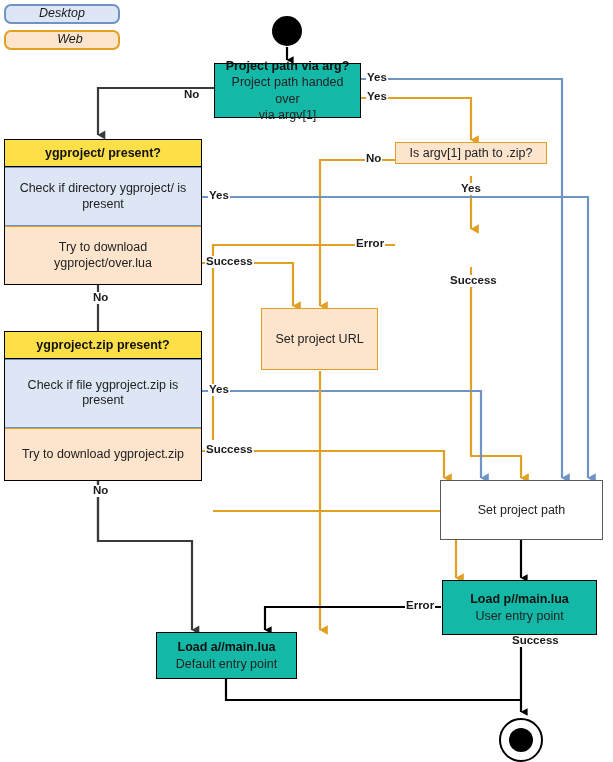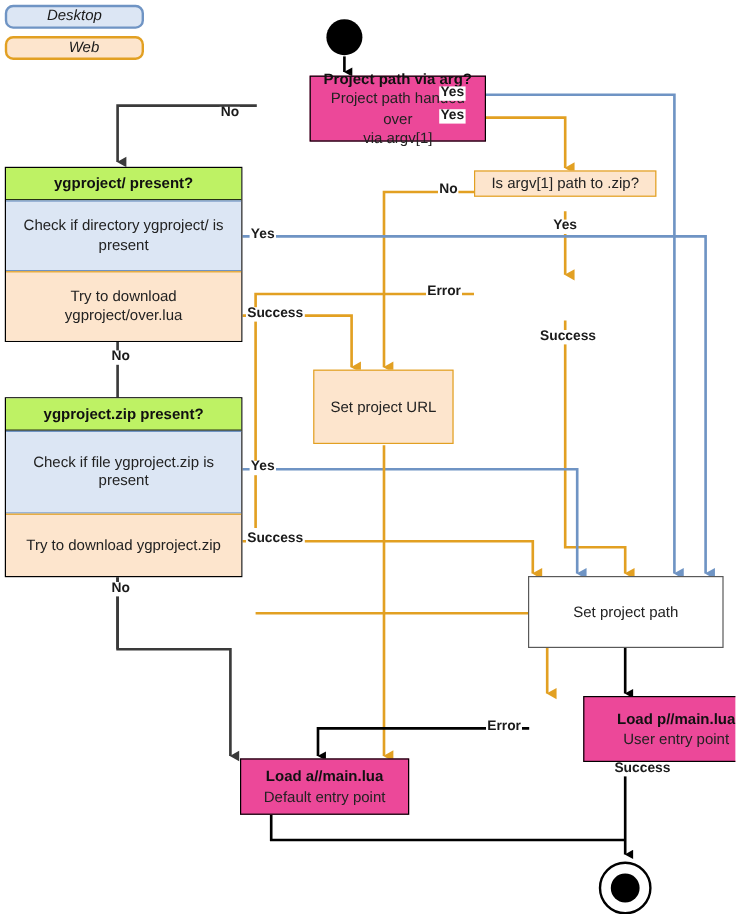--- a/index.html
+++ b/index.html
@@ -57,21 +57,21 @@
   }
   .decision .d-title {
     height: 26px;
     border-bottom: 1.4px solid #000000;
     display: flex;
     align-items: center;
     justify-content: center;
     font-size: 12.5px;
     font-weight: bold;
     color: #111111;
-    background: #bef264;
+    background: #fde047;
   }
   .decision .d-desktop {
     background: #dce6f4;
     border-top: 1.2px solid #6f94c4;
     border-bottom: 1.2px solid #6f94c4;
     flex: 1 1 auto;
     display: flex;
     align-items: center;
     justify-content: center;
     text-align: center;
@@ -99,23 +99,22 @@
     flex-direction: column;
     align-items: center;
     justify-content: center;
     text-align: center;
     font-size: 12.5px;
     color: #222222;
     line-height: 1.3;
     padding: 0 6px;
   }
   .box-plain {
-    background: #ec4899;
+    background: #14b8a6;
     border: 1.4px solid #000000;
-    margin-left: 44px;
   }
   .box-gray {
     background: #ffffff;
     border: 1.6px solid #595959;
   }
   .box-web {
     background: #fde5cd;
     border: 1.5px solid #e2a022;
   }
   .box .ttl {

